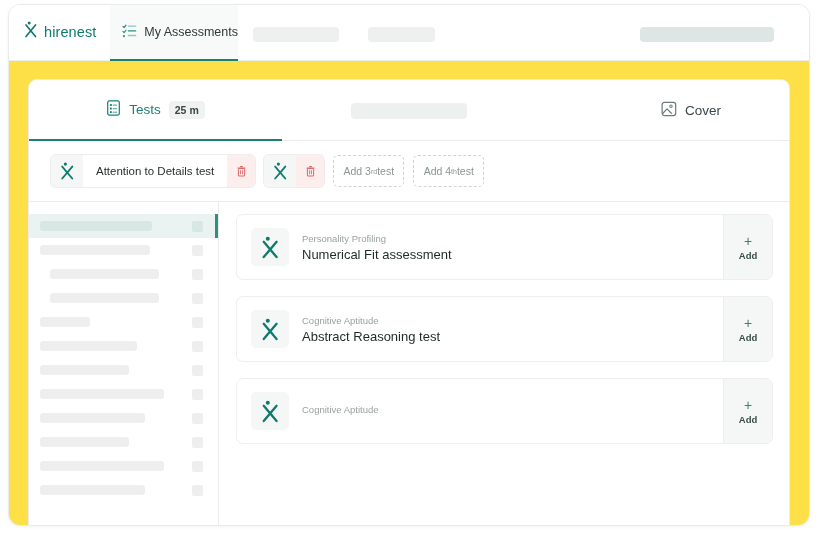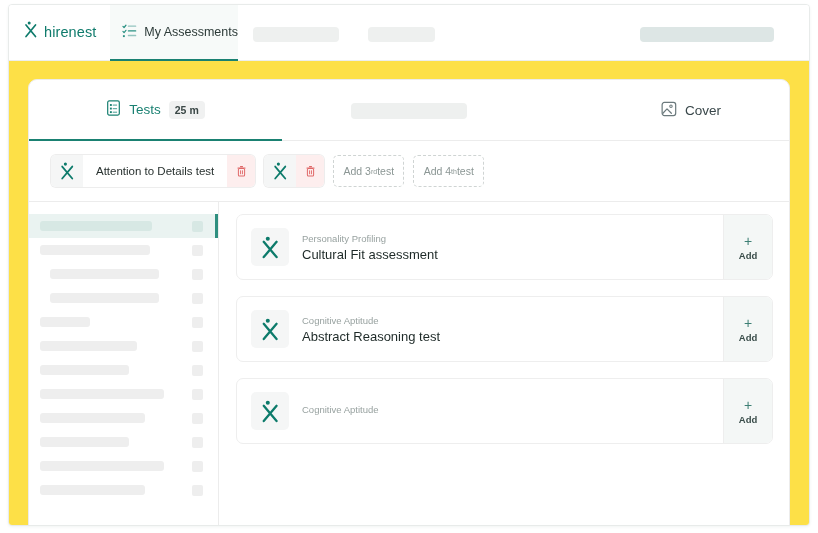--- a/index.html
+++ b/index.html
@@ -9,21 +9,21 @@
     font-family: "Liberation Sans", sans-serif;
     overflow: hidden;
   }
 
   .app-frame {
     position: absolute;
     left: 8px; top: 4px;
     width: 802px; height: 522px;
     background: #ffffff;
     border: 1px solid #e8ebea;
-    border-radius: 4px;
+    border-radius: 12px;
     overflow: hidden;
     box-shadow: 0 1px 3px rgba(20,60,55,0.06);
   }
 
   
   .topnav {
     position: relative;
     height: 56px;
     background: #ffffff;
     border-bottom: 1px solid #eceeed;
@@ -343,21 +343,21 @@
           <div class="card">
             <div class="card-main">
               <div class="card-logo">
                 <svg width="19" height="23" viewBox="0 0 14 17">
                   <circle cx="5" cy="2" r="1.5" fill="#0d7b6b"></circle>
                   <path d="M2 4.3 L11.5 15.6 M11.5 4.3 L2 15.6" stroke="#0d7b6b" stroke-width="1.7" fill="none" stroke-linecap="round"></path>
                 </svg>
               </div>
               <div>
                 <div class="card-cat">Personality Profiling</div>
-                <div class="card-title">Cultural Fit assessment</div>
+                <div class="card-title">Numerical Fit assessment</div>
               </div>
             </div>
             <div class="card-add">
               <span class="plus">+</span>
               <span class="add-label">Add</span>
             </div>
           </div>
 
           <div class="card">
             <div class="card-main">

